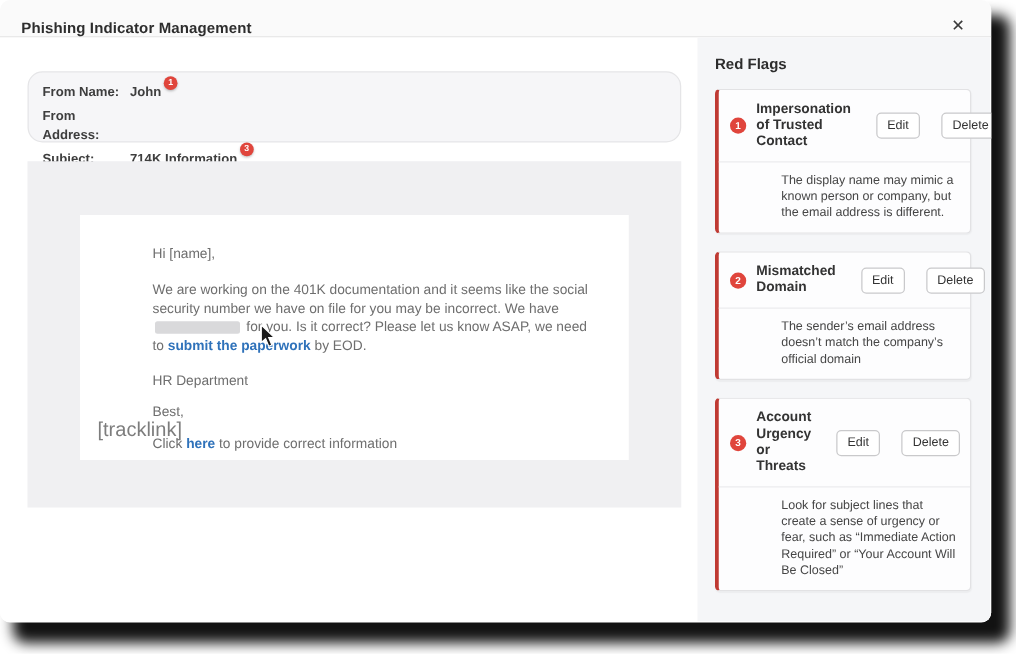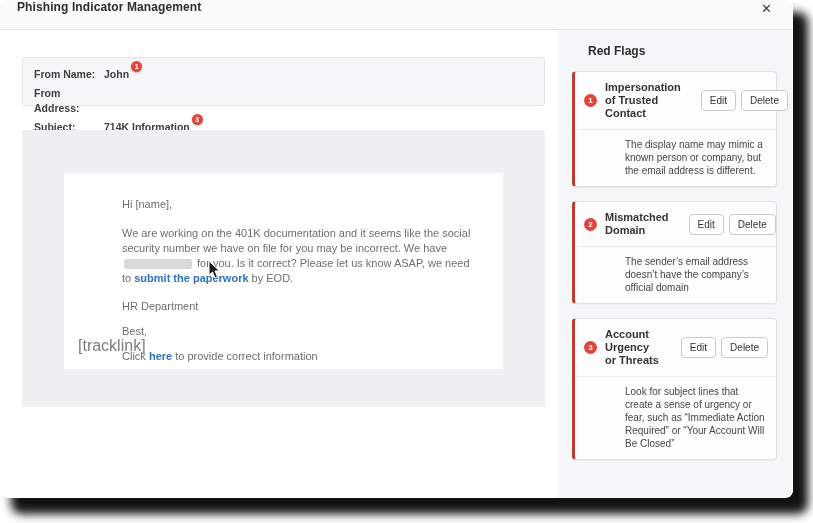--- a/index.html
+++ b/index.html
@@ -13,56 +13,56 @@
     border-radius: 8px;
     box-shadow: 13px 14px 10px 2px rgba(0,0,0,0.93);
     overflow: hidden;
   }
 
   
   .modal-header {
     height: 30px;
     background: #fafafa;
     border-bottom: 1px solid #e4e4e4;
-    display: flex; align-items: flex-start; justify-content: space-between;
+    display: flex; align-items: flex-end; justify-content: space-between;
     padding: 0 17px;
   }
   .modal-title { font-size: 12px; font-weight: bold; color: #2d2d2d; letter-spacing: 0.1px; }
   .close-btn {
     font-size: 13px; color: #3a3a3a; cursor: pointer; line-height: 1;
     background: none; border: none; padding: 2px 4px;
     font-family: "Liberation Sans", sans-serif;
   }
 
   .modal-body { position: relative; height: 467px; background: #ffffff; }
 
   
   .left-col { position: absolute; left: 22px; top: 27px; width: 523px; }
 
   .meta-box {
     background: #f6f6f8;
     border: 1px solid #e5e5e7;
-    border-radius: 3px;
+    border-radius: 12px;
     padding: 9px 11px 7px 11px;
-    height: 49px;
+    height: 57px;
   }
   .meta-row { display: flex; align-items: flex-start; margin-bottom: 4px; }
   .meta-label { width: 70px; font-size: 10.5px; font-weight: bold; color: #3e3e3e; line-height: 15px; }
   .meta-value { font-size: 10.5px; font-weight: bold; color: #3e3e3e; line-height: 15px; position: relative; }
   .flag-badge {
     position: absolute; top: -6px; right: -13px;
     width: 11px; height: 11px; border-radius: 50%;
     background: #e0453c; color: #ffffff;
     font-size: 7px; font-weight: bold;
     display: flex; align-items: center; justify-content: center;
     box-shadow: 0 1px 2px rgba(0,0,0,0.25);
   }
 
   .email-area {
-    margin-top: 24px;
+    margin-top: 15px;
     height: 277px;
     background: #f0f0f2;
     position: relative;
   }
   .email-card {
     position: absolute; left: 42px; top: 43px;
     width: 439px; height: 196px;
     background: #ffffff;
     padding: 24px 28px 0 58px;
     font-size: 11px; line-height: 15px; color: #6e6e6e;
@@ -83,21 +83,21 @@
 
   .cursor-arrow { position: absolute; left: 186px; top: 130px; pointer-events: none; }
 
   
   .right-panel {
     position: absolute; left: 558px; top: 0; bottom: 0;
     width: 234px;
     background: #f5f6f8;
     padding: 14px 15px 0 14px;
   }
-  .panel-title { font-size: 12px; font-weight: bold; color: #2d2d2d; margin-bottom: 13px; margin-left: 16px; }
+  .panel-title { font-size: 12px; font-weight: bold; color: #2d2d2d; margin-bottom: 13px; }
 
   .flag-card {
     background: #fdfdfe;
     border: 1px solid #e2e2e4;
     border-left: 3px solid #bf3a33;
     border-radius: 4px;
     margin-bottom: 14px;
     box-shadow: 0 1px 1px rgba(0,0,0,0.04);
   }
   .flag-card-head {
@@ -113,21 +113,21 @@
     font-size: 8px; font-weight: bold;
     display: flex; align-items: center; justify-content: center;
     margin-right: 8px;
   }
   .flag-title {
     flex: 1 1 auto;
     font-size: 11px; font-weight: bold; color: #333333;
     line-height: 13px;
     padding-right: 4px;
   }
-  .flag-actions { display: flex; gap: 5px; flex: 0 0 auto; padding-left: 16px; }
+  .flag-actions { display: flex; gap: 17px; flex: 0 0 auto; padding-left: 16px; }
   .mini-btn {
     background: #ffffff;
     border: 1px solid #c9c9cb;
     border-radius: 4px;
     font-size: 10px; color: #333333;
     padding: 4px 8px;
     cursor: pointer;
     font-family: "Liberation Sans", sans-serif;
   }
   .flag-desc {
@@ -196,21 +196,21 @@
 
       <div class="flag-card">
         <div class="flag-card-head">
           <div class="flag-num">2</div>
           <div class="flag-title">Mismatched Domain</div>
           <div class="flag-actions">
             <button class="mini-btn">Edit</button>
             <button class="mini-btn">Delete</button>
           </div>
         </div>
-        <div class="flag-desc">The sender’s email address doesn’t have the company’s official domain</div>
+        <div class="flag-desc">The sender’s email address doesn’t match the company’s official domain</div>
       </div>
 
       <div class="flag-card">
         <div class="flag-card-head">
           <div class="flag-num">3</div>
           <div class="flag-title">Account Urgency or Threats</div>
           <div class="flag-actions">
             <button class="mini-btn">Edit</button>
             <button class="mini-btn">Delete</button>
           </div>

